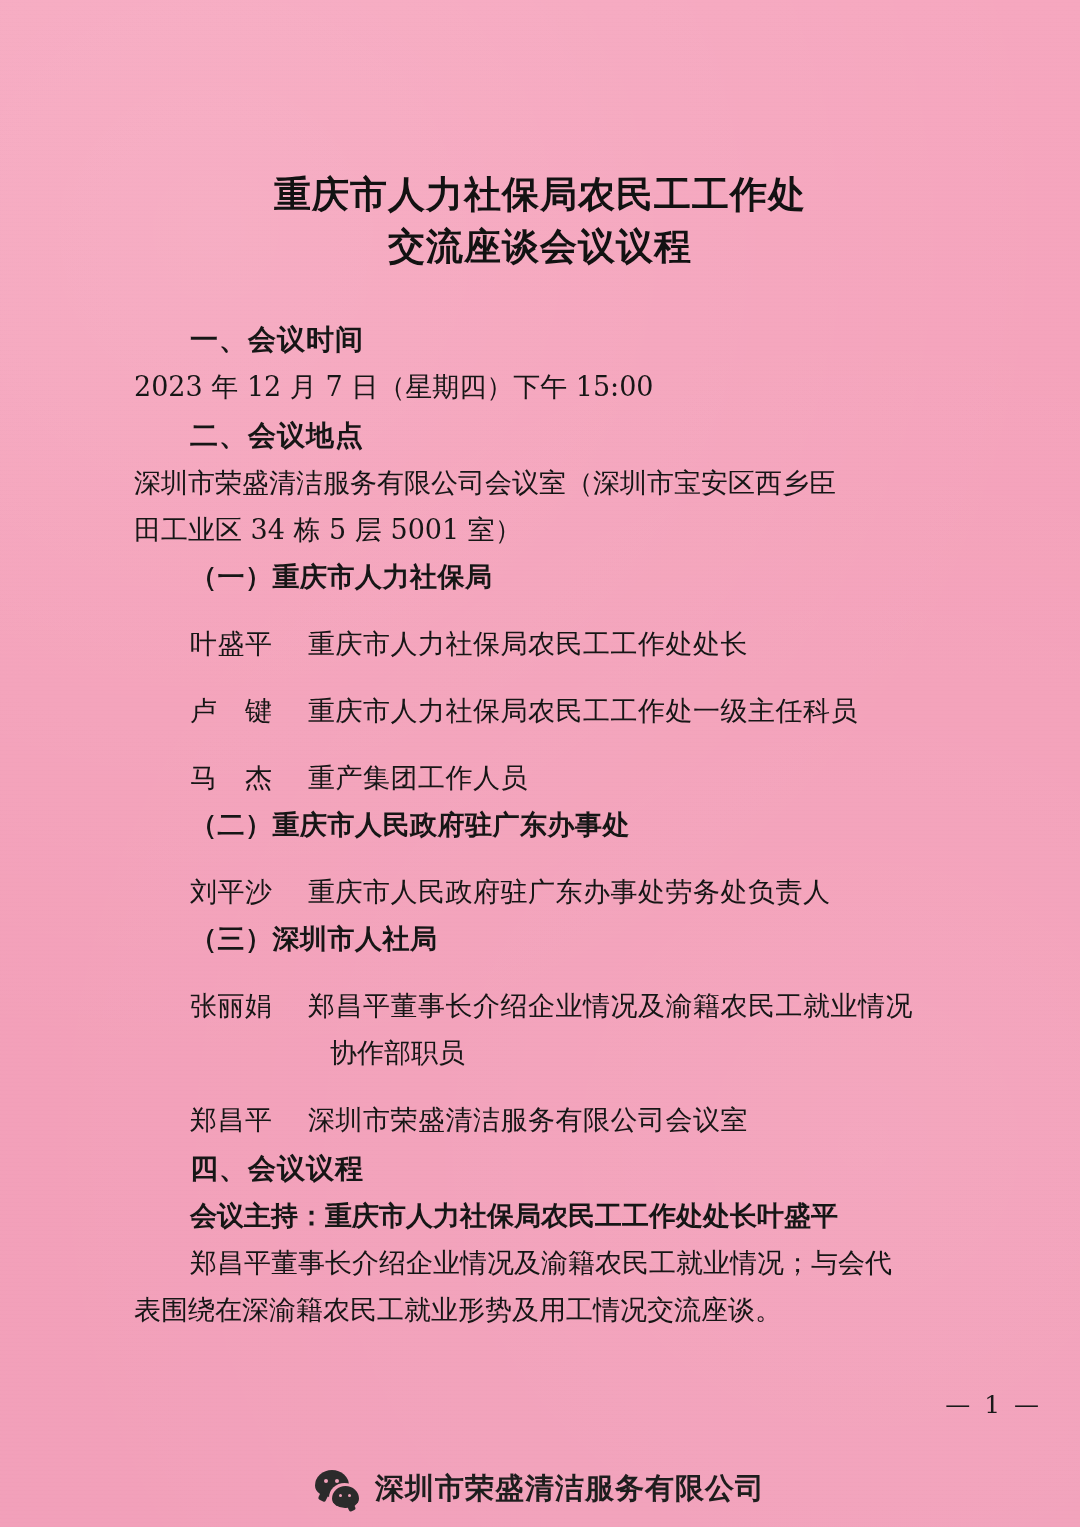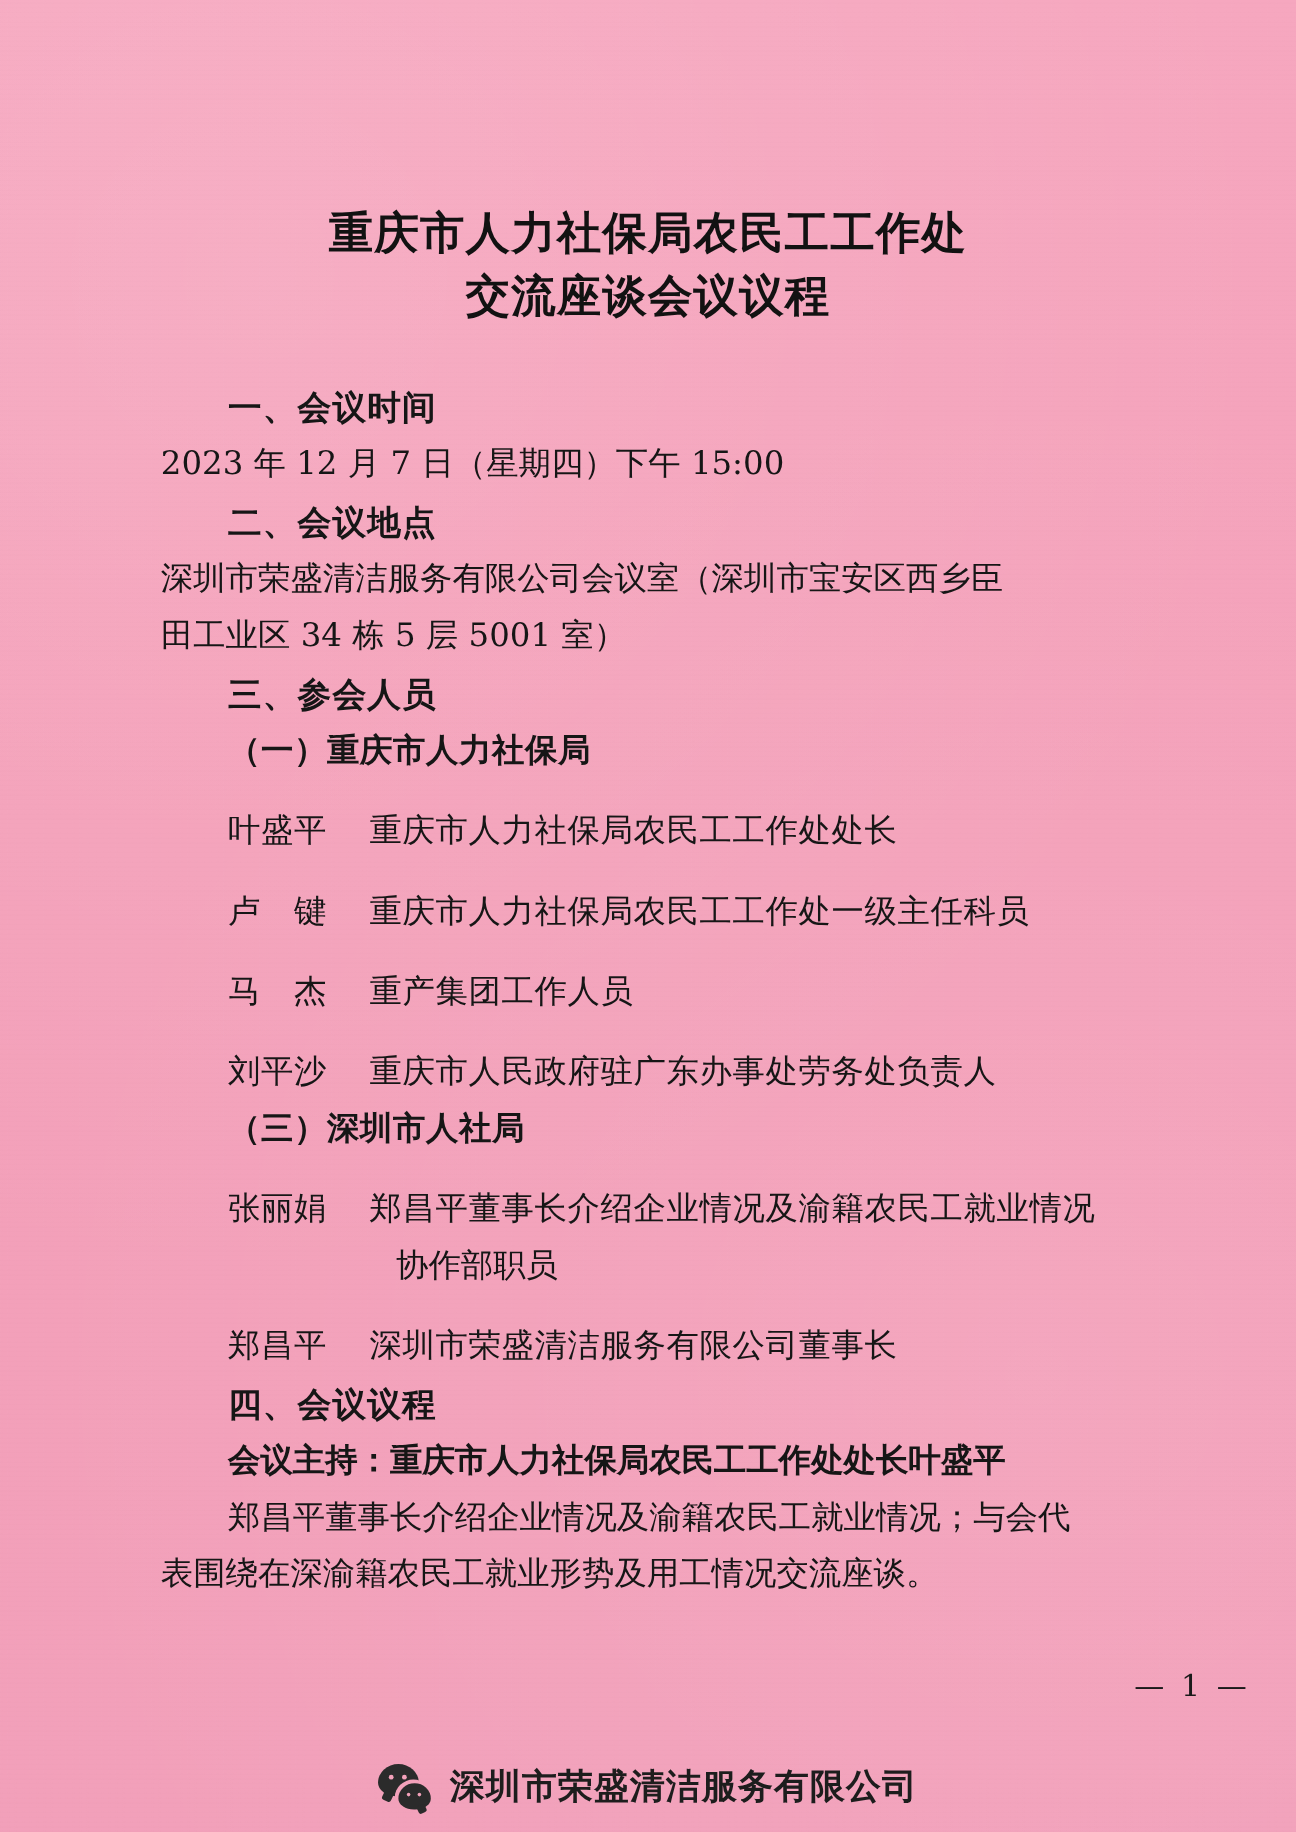--- a/index.html
+++ b/index.html
@@ -186,45 +186,45 @@
 
     <div class="body-block">
 
       <div class="sect-head">一、会议时间</div>
       <div class="para para-full">2023 年 12 月 7 日（星期四）下午 15:00</div>
 
       <div class="sect-head">二、会议地点</div>
       <div class="para para-full">深圳市荣盛清洁服务有限公司会议室（深圳市宝安区西乡臣</div>
       <div class="para para-full" style="padding-left:0">田工业区 34 栋 5 层 5001 室）</div>
 
-      <div class="sect-head">三、参会人员</div>
 
       <div class="sub-head">（一）重庆市人力社保局</div>
       <div class="person">
         <span class="name">叶盛平</span><span>重庆市人力社保局农民工工作处处长</span>
       </div>
       <div class="person">
         <span class="name">卢　键</span><span>重庆市人力社保局农民工工作处一级主任科员</span>
       </div>
       <div class="person">
         <span class="name">马　杰</span><span>重产集团工作人员</span>
       </div>
 
+      <div class="sub-head">（二）重庆市人民政府驻广东办事处</div>
       <div class="person">
         <span class="name">刘平沙</span><span>重庆市人民政府驻广东办事处劳务处负责人</span>
       </div>
 
       <div class="sub-head">（三）深圳市人社局</div>
       <div class="person">
         <span class="name">张丽娟</span><span>郑昌平董事长介绍企业情况及渝籍农民工就业情况</span>
       </div>
       <div class="cont-line">协作部职员</div>
 
       <div class="person">
-        <span class="name">郑昌平</span><span>深圳市荣盛清洁服务有限公司董事长</span>
+        <span class="name">郑昌平</span><span>深圳市荣盛清洁服务有限公司会议室</span>
       </div>
 
       <div class="sect-head">四、会议议程</div>
       <div class="host-line">会议主持：重庆市人力社保局农民工工作处处长叶盛平</div>
       <div class="para para-ind">郑昌平董事长介绍企业情况及渝籍农民工就业情况；与会代</div>
       <div class="para" style="padding-left:0">表围绕在深渝籍农民工就业形势及用工情况交流座谈。</div>
 
     </div>
   </div>
 

